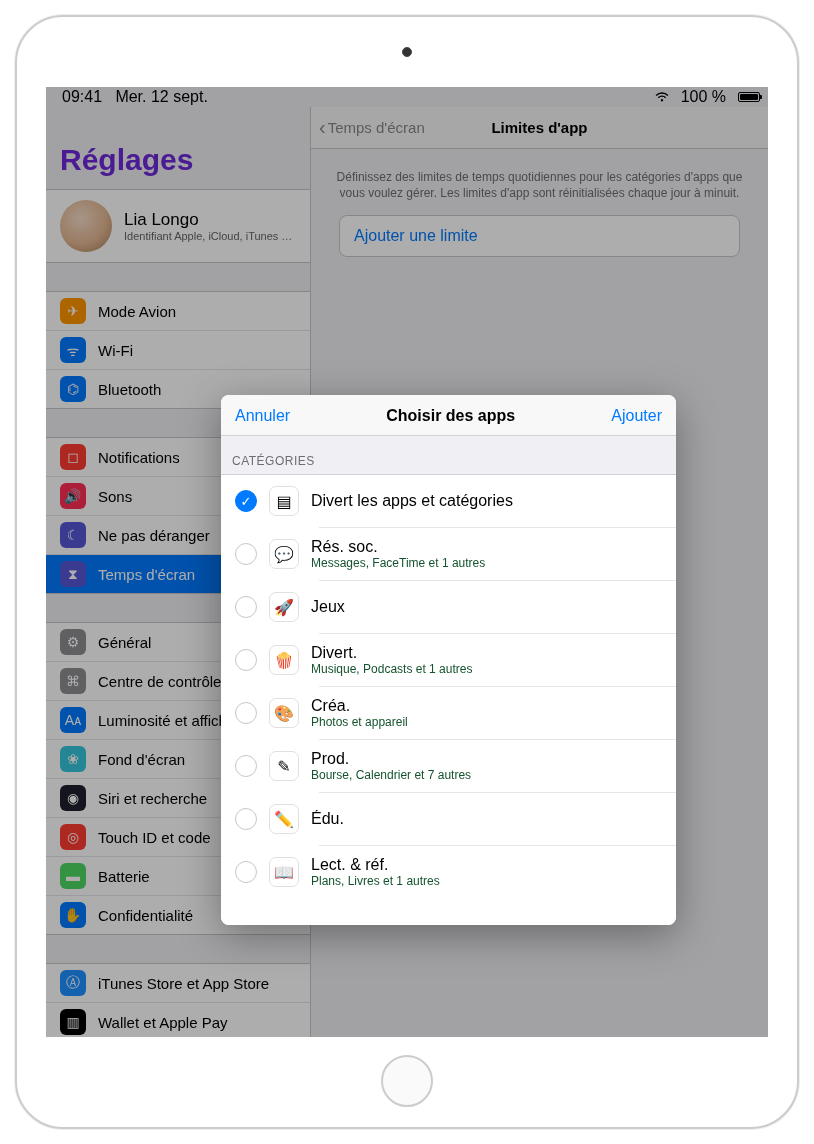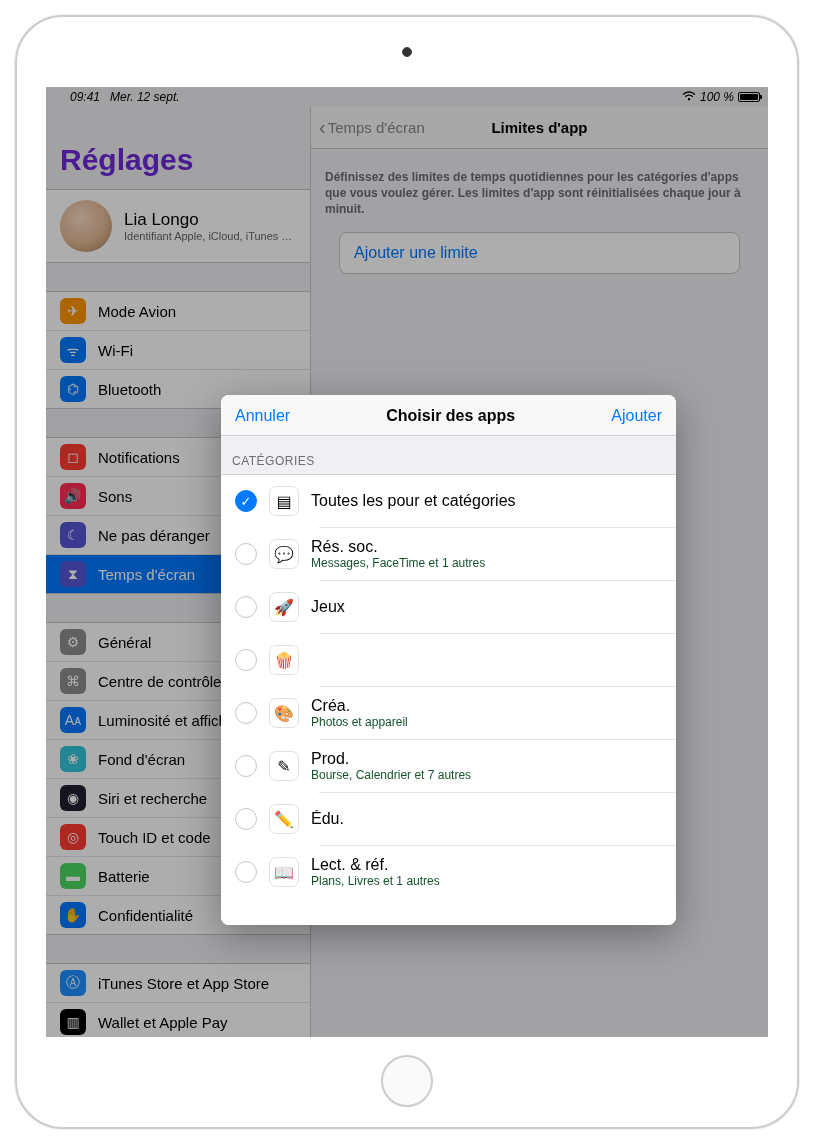--- a/index.html
+++ b/index.html
@@ -55,31 +55,30 @@
   .screen-dim {
     position: absolute;
     inset: 0;
     background: rgba(0,0,0,0.32);
     pointer-events: none;
   }
 
   
   .status-bar {
     position: absolute;
-    top: 0; left: 16px; right: 0;
+    top: 0; left: 8px; right: 0;
     height: 20px;
-    font-size: 12px;
+    font-size: 16px;
     color: #000;
     display: flex;
     justify-content: space-between;
     align-items: center;
     padding: 0 8px;
-    font-style: italic;
-  }
-  .status-right { display: flex; align-items: center; gap: 4px; }
+  }
+  .status-right { display: flex; align-items: center; gap: 12px; }
   .battery {
     display: inline-block;
     width: 22px; height: 10px;
     border: 1px solid #000;
     border-radius: 2px;
     position: relative;
   }
   .battery::after {
     content: '';
     position: absolute;
@@ -183,23 +182,22 @@
     align-items: center;
     color: #888;
     font-size: 15px;
   }
   .nav-title { font-size: 15px; font-weight: 600; color: #000; }
 
   .desc-box {
     margin: 20px 14px 0;
     font-size: 12px;
     color: #6d6d72;
-    text-align: left;
+    text-align: center;
     line-height: 1.35;
-    font-weight: bold;
   }
   .add-limit-box {
     margin: 14px 28px 0;
     background: #fff;
     border: 1px solid #c8c7cc;
     border-radius: 8px;
     padding: 11px 14px;
     font-size: 16px;
     color: #007aff;
   }
@@ -428,21 +426,21 @@
         <span class="modal-btn">Annuler</span>
         <span class="modal-title">Choisir des apps</span>
         <span class="modal-btn">Ajouter</span>
       </div>
       <div class="modal-section-header">CATÉGORIES</div>
       <div class="modal-list" id="cat-list">
           <div class="cat-row">
             <div class="check-circle checked">✓</div>
             <div class="cat-icon">▤</div>
             <div class="cat-text">
-              <div class="cat-title">Toutes les pour et catégories</div>
+              <div class="cat-title">Divert les apps et catégories</div>
             </div>
           </div>
           <div class="cat-divider"></div>
           <div class="cat-row">
             <div class="check-circle"></div>
             <div class="cat-icon">💬</div>
             <div class="cat-text">
               <div class="cat-title">Rés. soc.</div>
               <div class="cat-sub">Messages, FaceTime et 1 autres</div>
             </div>
@@ -452,20 +450,24 @@
             <div class="check-circle"></div>
             <div class="cat-icon">🚀</div>
             <div class="cat-text">
               <div class="cat-title">Jeux</div>
             </div>
           </div>
           <div class="cat-divider"></div>
           <div class="cat-row">
             <div class="check-circle"></div>
             <div class="cat-icon">🍿</div>
+            <div class="cat-text">
+              <div class="cat-title">Divert.</div>
+              <div class="cat-sub">Musique, Podcasts et 1 autres</div>
+            </div>
           </div>
           <div class="cat-divider"></div>
           <div class="cat-row">
             <div class="check-circle"></div>
             <div class="cat-icon">🎨</div>
             <div class="cat-text">
               <div class="cat-title">Créa.</div>
               <div class="cat-sub">Photos et appareil</div>
             </div>
           </div>

